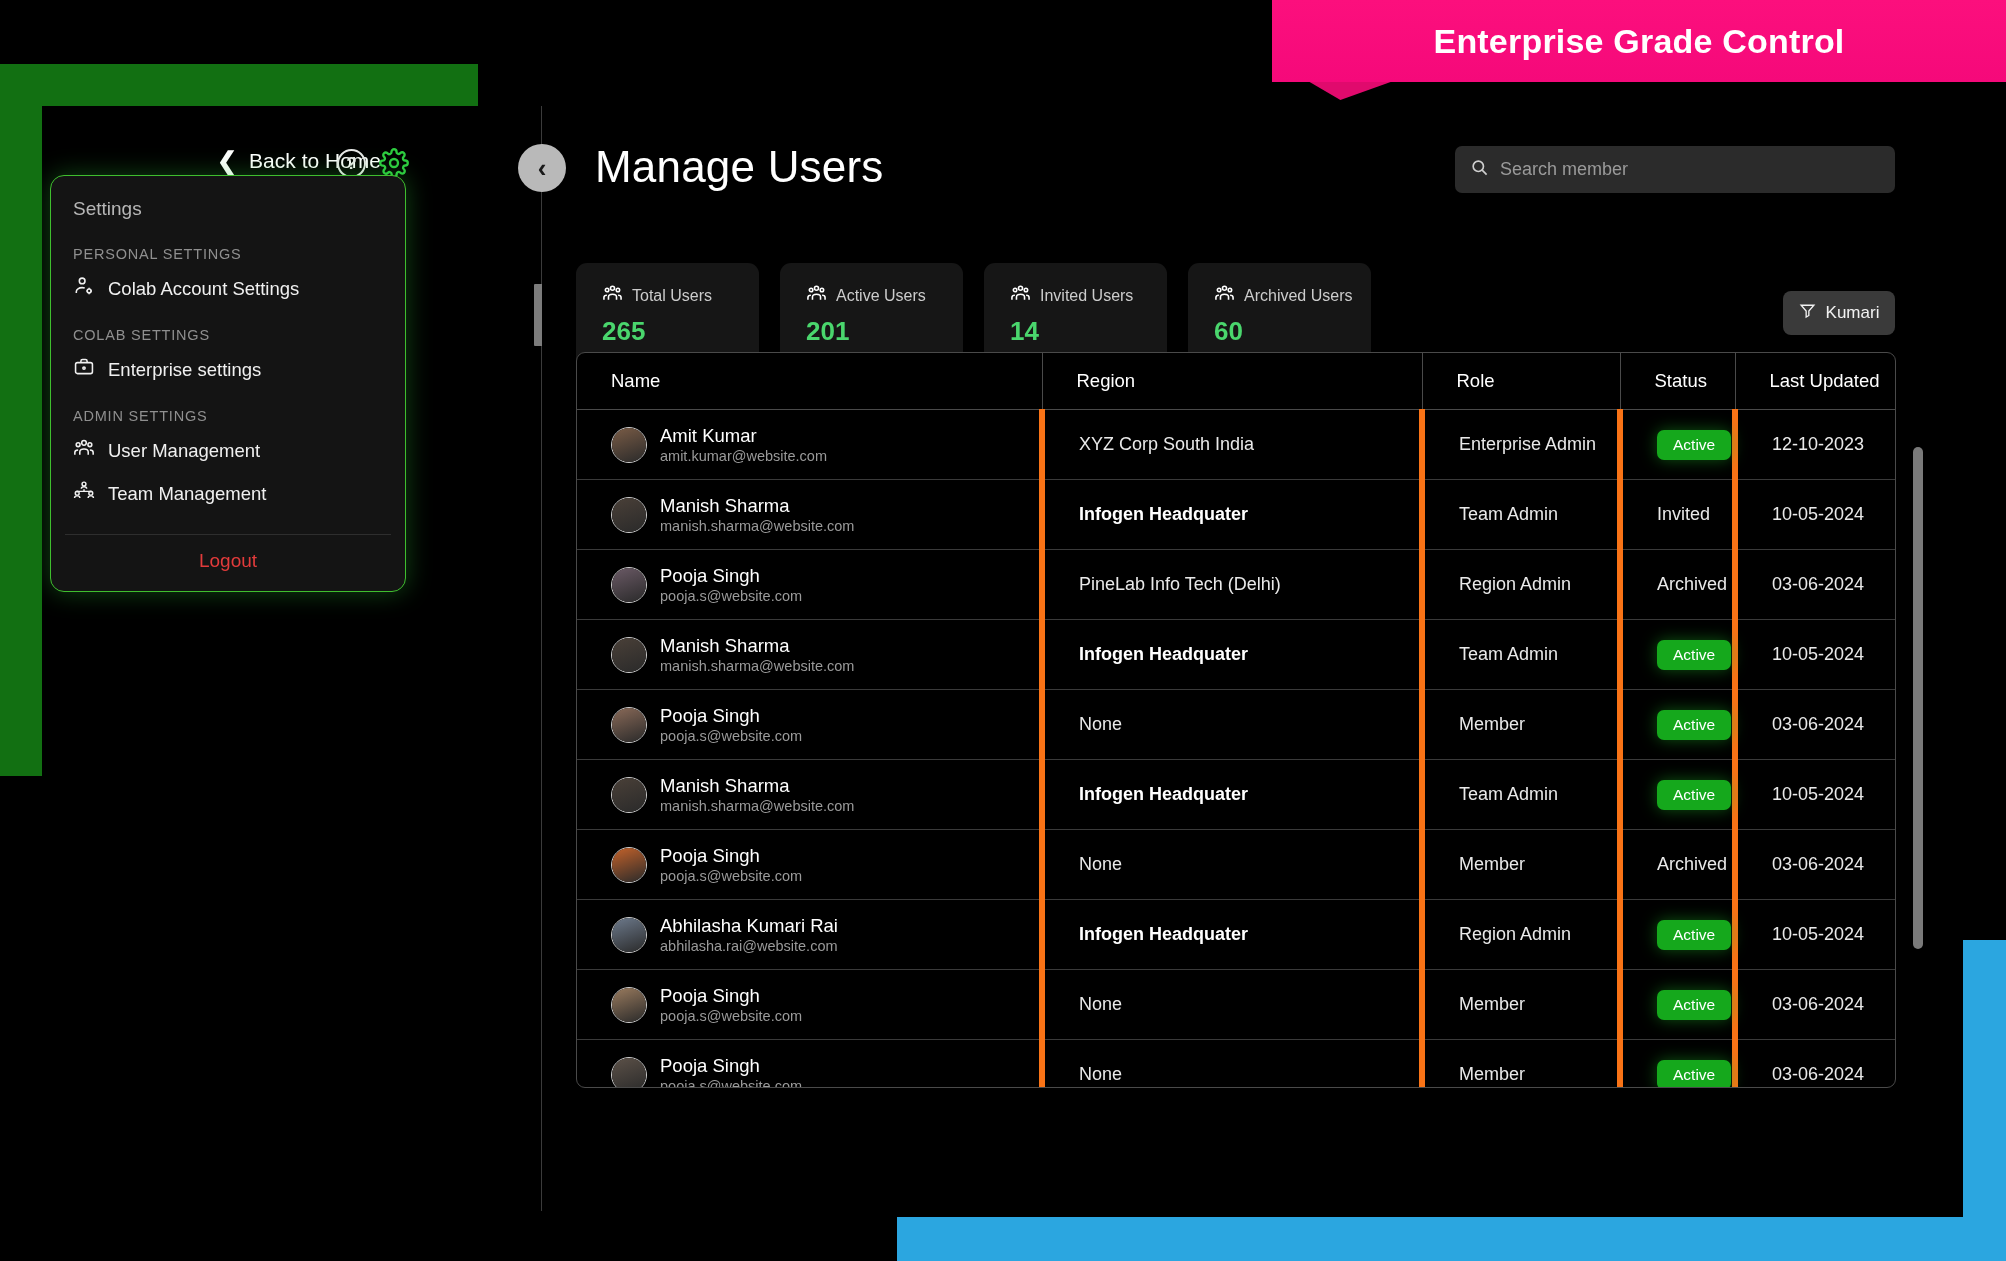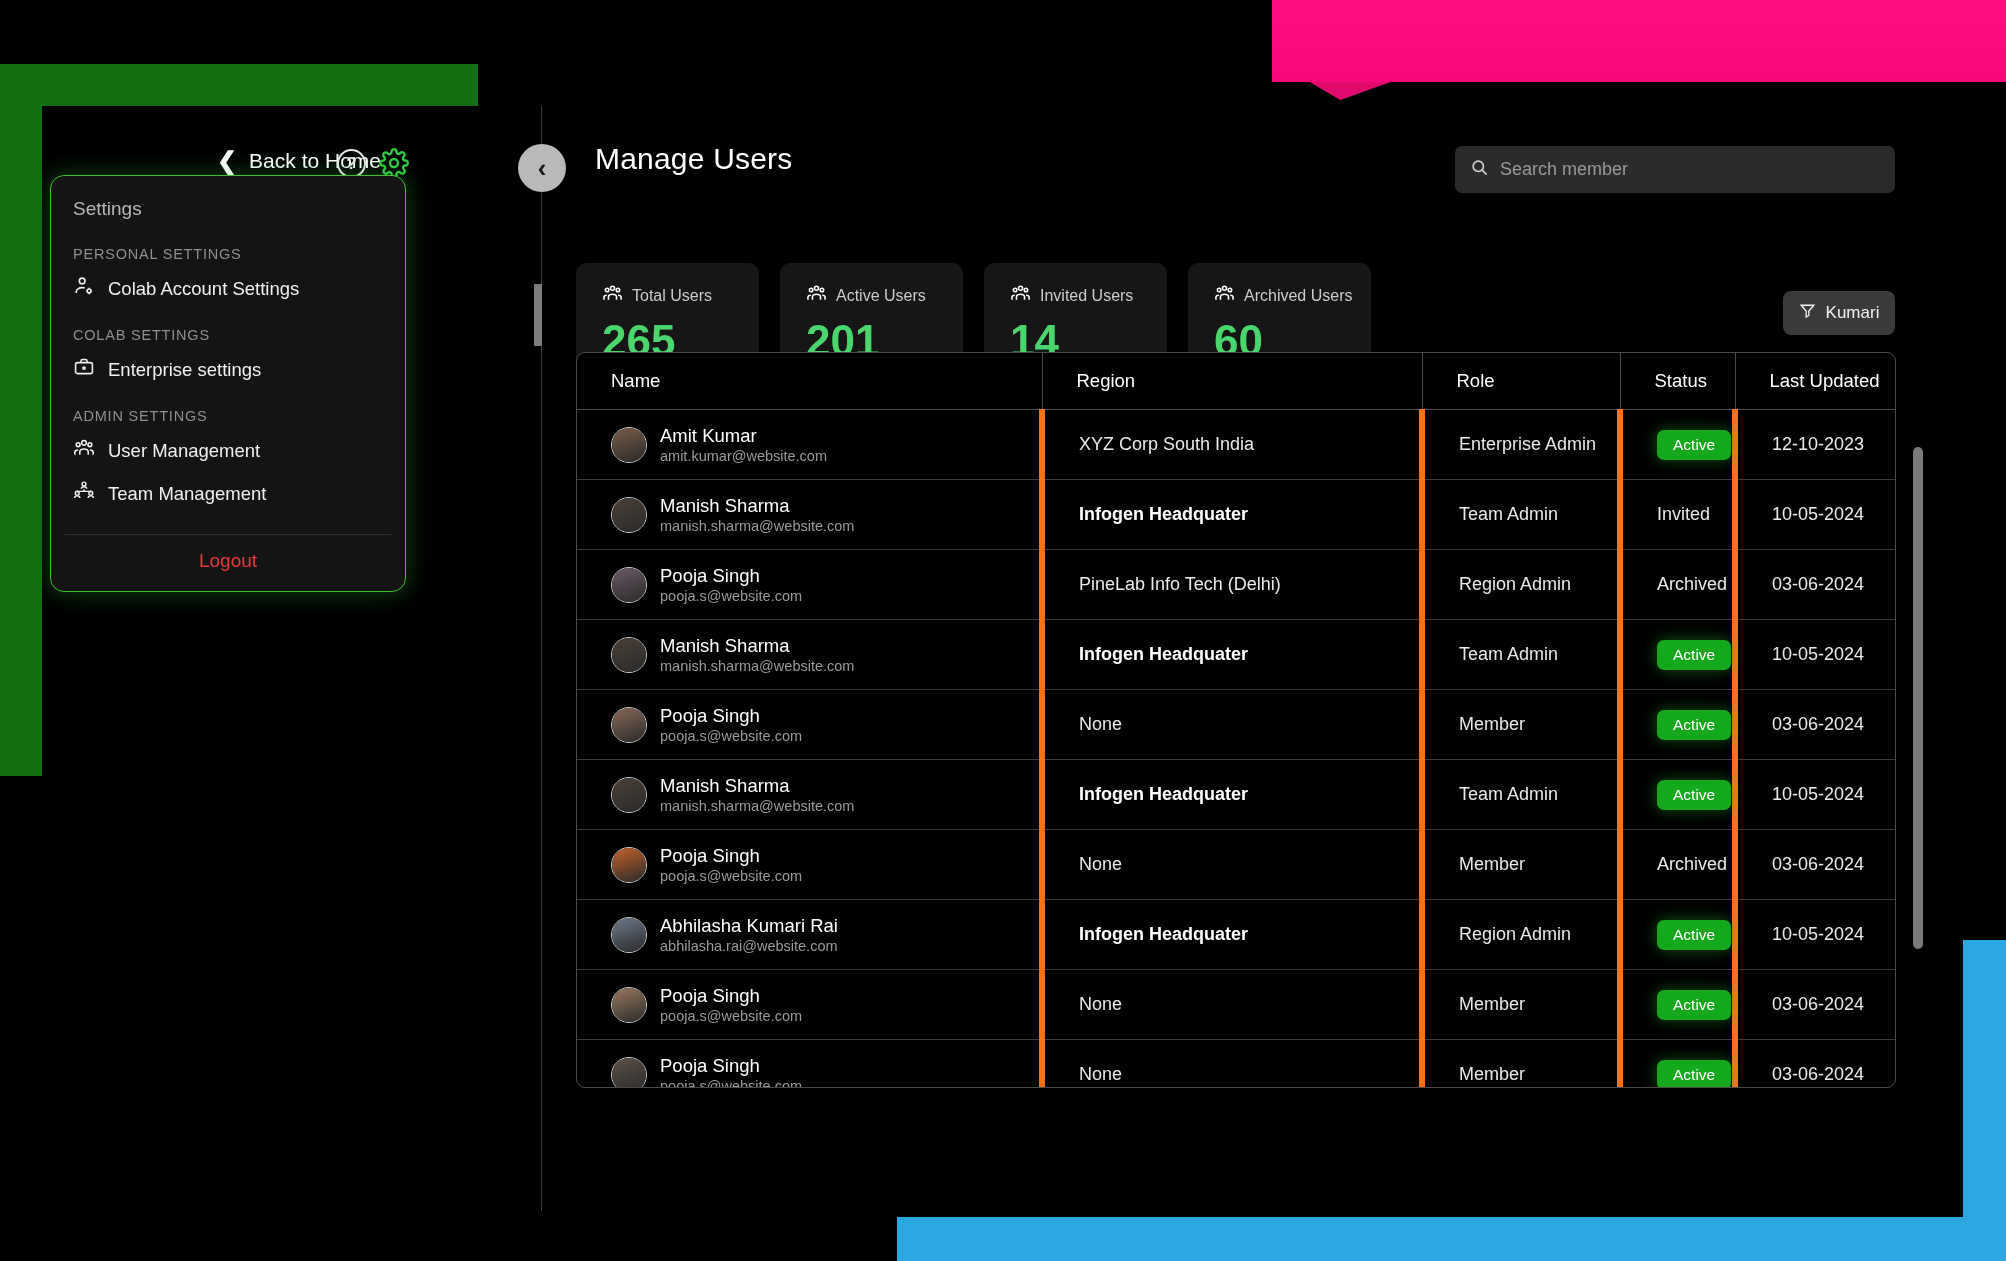--- a/index.html
+++ b/index.html
@@ -121,21 +121,21 @@
   }
   .back-circle {
     position: absolute; left: -24px; top: 38px;
     width: 48px; height: 48px; border-radius: 50%;
     background: #b9b9b9; color: #1a1a1a;
     display: flex; align-items: center; justify-content: center;
     font-size: 26px; font-weight: bold; cursor: pointer; z-index: 4;
   }
   .page-title {
     position: absolute; left: 53px; top: 36px;
-    color: #fff; font-size: 30px; letter-spacing: .2px;
+    color: #fff; font-size: 44px; letter-spacing: .2px;
   }
   .search-box {
     position: absolute; right: 68px; top: 40px;
     width: 440px; height: 47px; background: #2b2b2b;
     border-radius: 7px; display: flex; align-items: center; gap: 11px;
     padding: 0 15px;
   }
   .search-box svg { width: 19px; height: 19px; flex:none; color:#cfcfcf; }
   .search-box input {
     background: transparent; border: none; outline: none;
@@ -146,21 +146,21 @@
 
   
   .stats { position: absolute; left: 34px; top: 157px; display: flex; gap: 21px; }
   .stat-card {
     width: 183px; height: 119px; background: #161616;
     border-radius: 11px; padding: 20px 0 0 26px;
   }
   .stat-top { display: flex; align-items: center; gap: 9px; }
   .stat-top svg { width: 21px; height: 21px; flex:none; }
   .stat-label { color: #cccccc; font-size: 16px; }
-  .stat-value { color: #4ad66d; font-size: 44px; font-weight: bold; margin-top: 8px; }
+  .stat-value { color: #4ad66d; font-size: 26px; font-weight: bold; margin-top: 8px; }
 
   .filter-btn {
     position: absolute; right: 68px; top: 185px;
     width: 112px; height: 44px; background: #3a3a3a; border-radius: 8px;
     display: flex; align-items: center; justify-content: center; gap: 10px;
     color: #f2f2f2; font-size: 17px; cursor: pointer; border: none;
     font-family: "Liberation Sans", sans-serif;
   }
   .filter-btn svg { width: 17px; height: 17px; }
 
@@ -221,20 +221,21 @@
 
 <div id="stage">
 
   <div class="deco-green"></div>
   <div class="deco-green-cut"></div>
   <div class="deco-blue"></div>
   <div class="deco-blue-cut"></div>
 
   <div class="deco-pink-tail"></div>
   <div class="deco-pink"></div>
+  <div class="deco-pink-label">Enterprise Grade Control</div>
 
   <div id="app">
 
     <div class="left-panel">
 
       <div class="back-home">
         <span class="back-chevron">❮</span>
         <span>Back to Home</span>
       </div>
 

